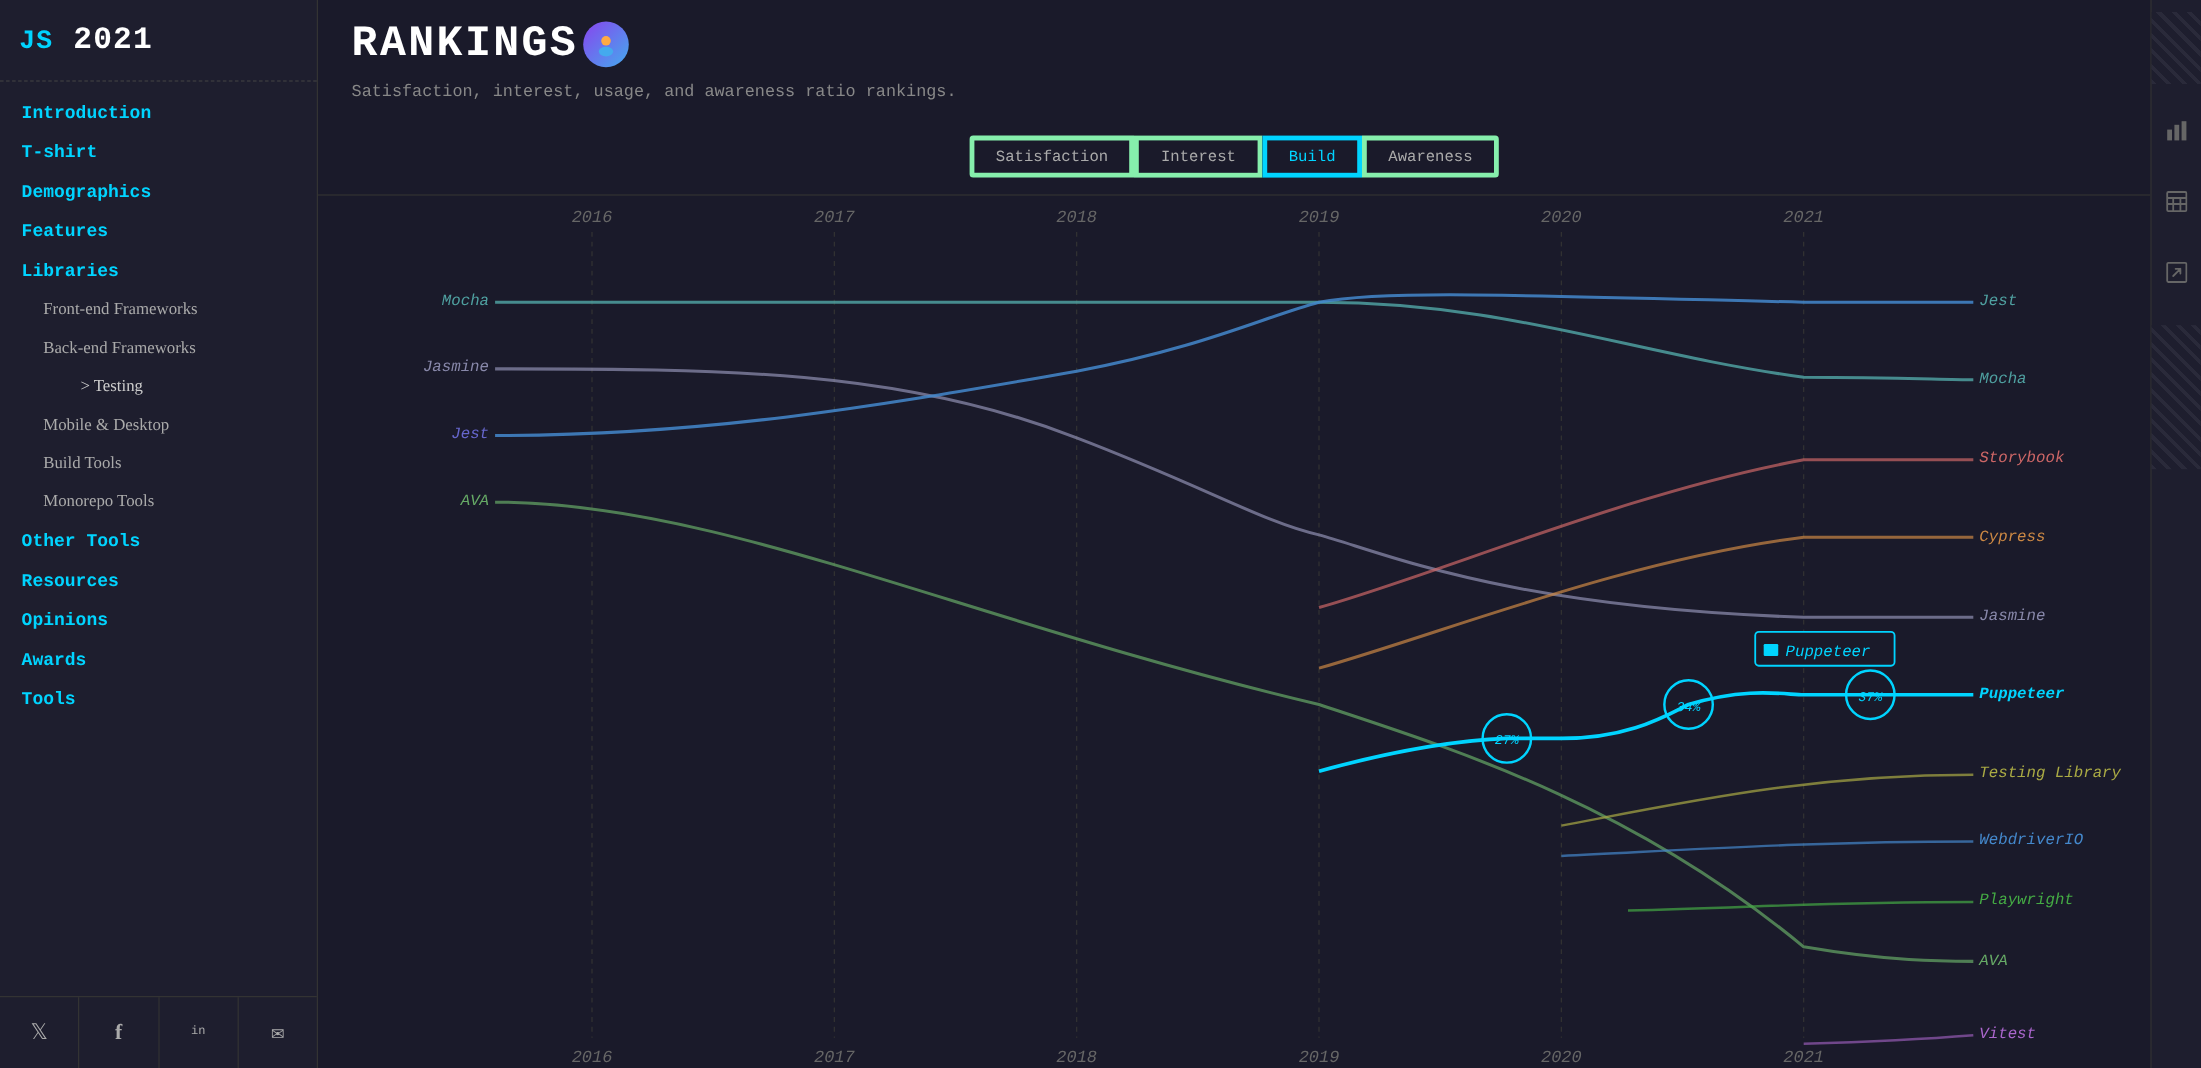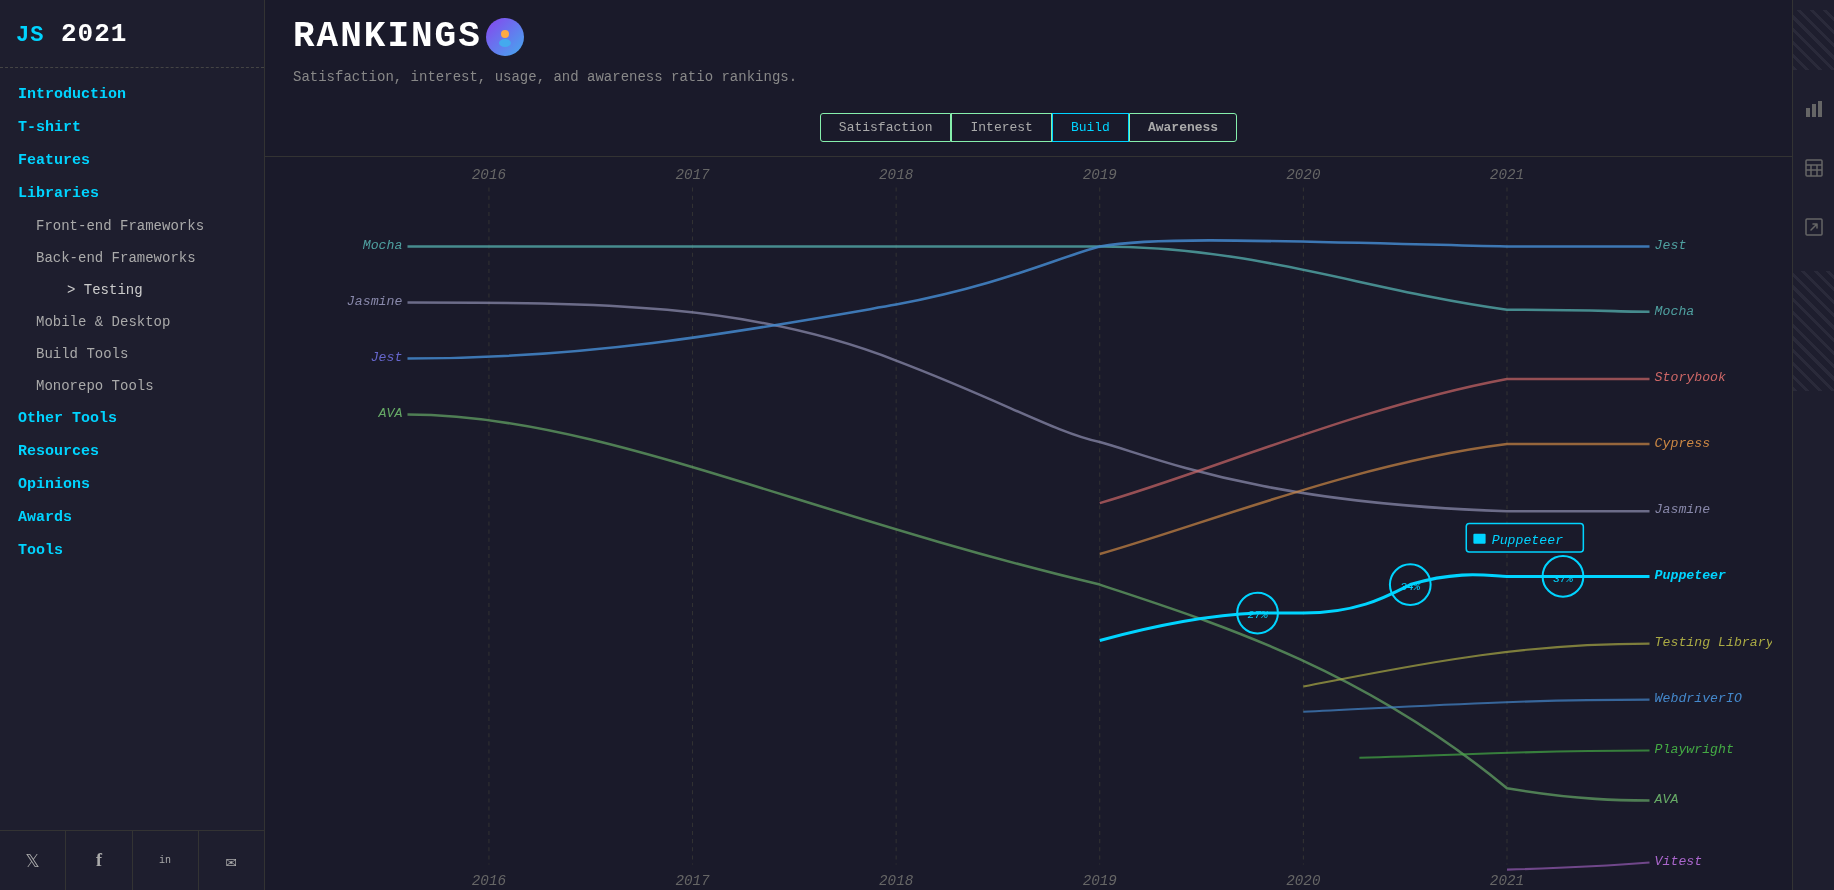--- a/index.html
+++ b/index.html
@@ -49,20 +49,21 @@
       color: #00d4ff;
       text-decoration: none;
       font-size: 15px;
       font-family: 'Courier New', monospace;
       cursor: pointer;
     }
     .nav-item.sub {
       padding-left: 36px;
       color: #aaa;
       font-size: 14px;
+      font-family: Liberation Serif, serif;
     }
     .nav-item.sub.active {
       color: #ccc;
       margin-left: 31px;
     }
     .nav-item.section {
       color: #00d4ff;
       font-weight: bold;
     }
 
@@ -127,29 +128,29 @@
 
     
     .tabs-row {
       display: flex;
       justify-content: center;
       gap: 0;
       padding: 14px 0 14px 0;
     }
     .tab-btn {
       padding: 6px 18px;
-      border: 1px solid #86efac;
+      border: 4px solid #86efac;
       background: #1a1a2a;
       color: #aaa;
       font-family: 'Courier New', monospace;
       font-size: 13px;
       cursor: pointer;
     }
     .tab-btn:first-child { border-radius: 3px 0 0 3px; }
-    .tab-btn:last-child { border-radius: 0 3px 3px 0; font-weight: bold; }
+    .tab-btn:last-child { border-radius: 0 3px 3px 0; }
     .tab-btn.active {
       background: #1a1a2a;
       color: #00d4ff;
       border-color: #00d4ff;
     }
 
     
     #chart-area {
       flex: 1;
       position: relative;
@@ -211,20 +212,21 @@
   <div id="logo-area">
     <span class="logo-text">
       <span style="font-size:22px;font-weight:900;color:#00d4ff;">JS</span><span style="color:#fff;font-size:26px;font-weight:900;"> 2021</span>
     </span>
   </div>
 
   <nav id="nav">
 
     <a class="nav-item section">Introduction</a>
     <a class="nav-item section">T-shirt</a>
+    <a class="nav-item section">Demographics</a>
     <a class="nav-item section">Features</a>
     <a class="nav-item section">Libraries</a>
     <a class="nav-item sub">Front-end Frameworks</a>
     <a class="nav-item sub">Back-end Frameworks</a>
     <a class="nav-item sub active">&gt; Testing</a>
     <a class="nav-item sub">Mobile &amp; Desktop</a>
     <a class="nav-item sub">Build Tools</a>
     <a class="nav-item sub">Monorepo Tools</a>
     <a class="nav-item section">Other Tools</a>
     <a class="nav-item section">Resources</a>

